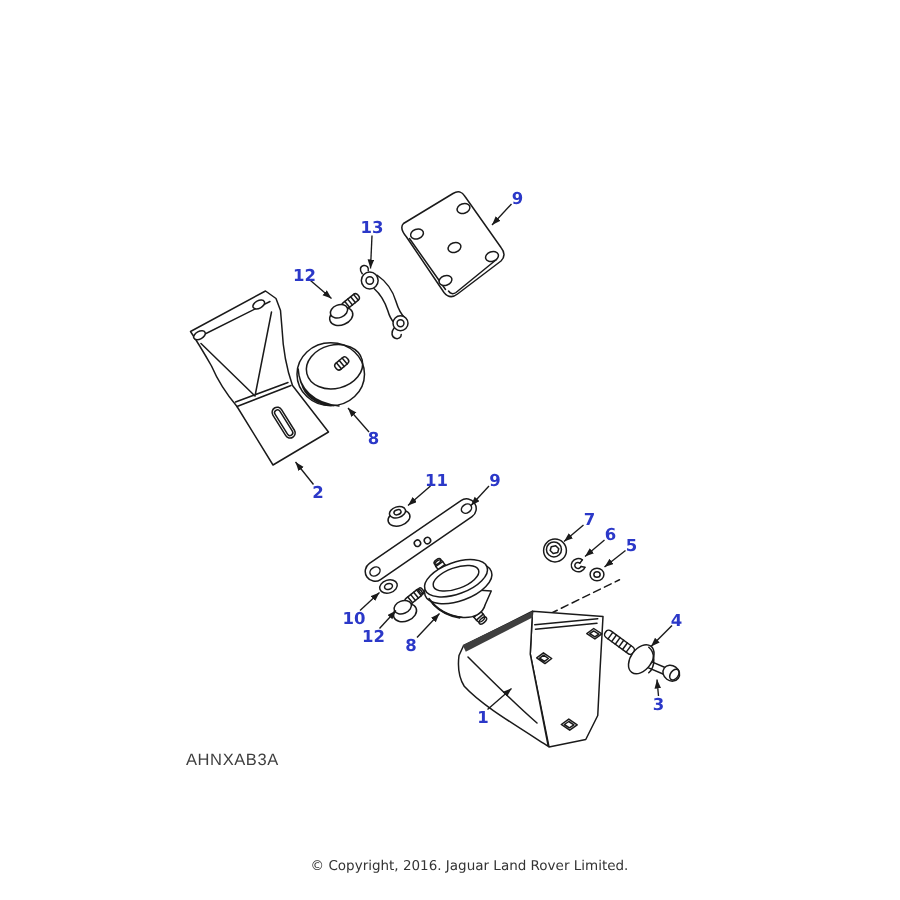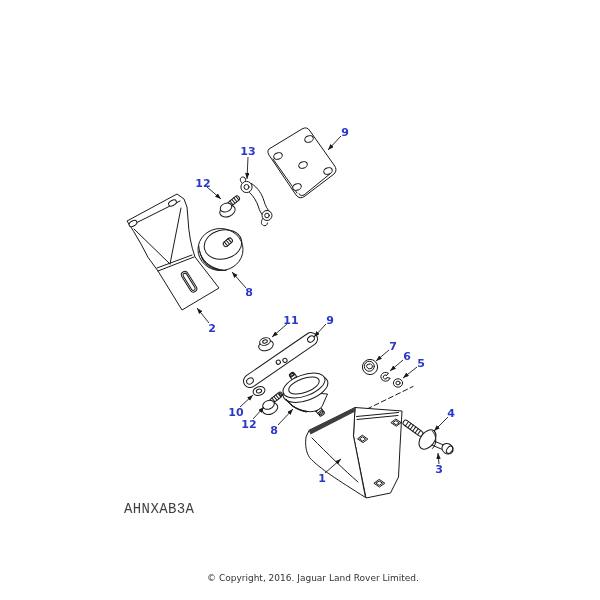--- a/index.html
+++ b/index.html
@@ -2,22 +2,22 @@
 <html><head>
 <meta charset="utf-8">
 <style>
   html,body{margin:0;padding:0;background:#fff;}
   .screen{position:relative;width:600px;height:600px;background:#ffffff;overflow:hidden;
           font-family:"Liberation Sans",sans-serif;}
   svg{position:absolute;left:0;top:0;}
   .ln{fill:none;stroke:#1a1a1a;stroke-width:1;stroke-linecap:round;stroke-linejoin:round;}
   .fw{fill:#ffffff;stroke:#1a1a1a;stroke-width:1;stroke-linejoin:round;}
   .callout-text{font-family:"DejaVu Sans",sans-serif;font-weight:bold;font-size:11px;}
-  .figure-code{position:absolute;left:124px;top:501px;font-size:14px;color:#3f3f3f;
-               letter-spacing:0.4px;font-family:Liberation Mono, monospace;}
+  .figure-code{position:absolute;left:124px;top:501px;font-size:11px;color:#3f3f3f;
+               letter-spacing:0.4px;font-family:Liberation Sans, sans-serif;}
   .copyright{position:absolute;left:0;right:0;top:573px;text-align:center;font-size:9px;
              color:#333;transform:translateX(13px);font-family:"DejaVu Sans",sans-serif;}
 </style>
 </head>
 <body>
 
 <div class="screen">
 
 <svg width="600" height="600" viewBox="0 0 600 600">
   <defs>

